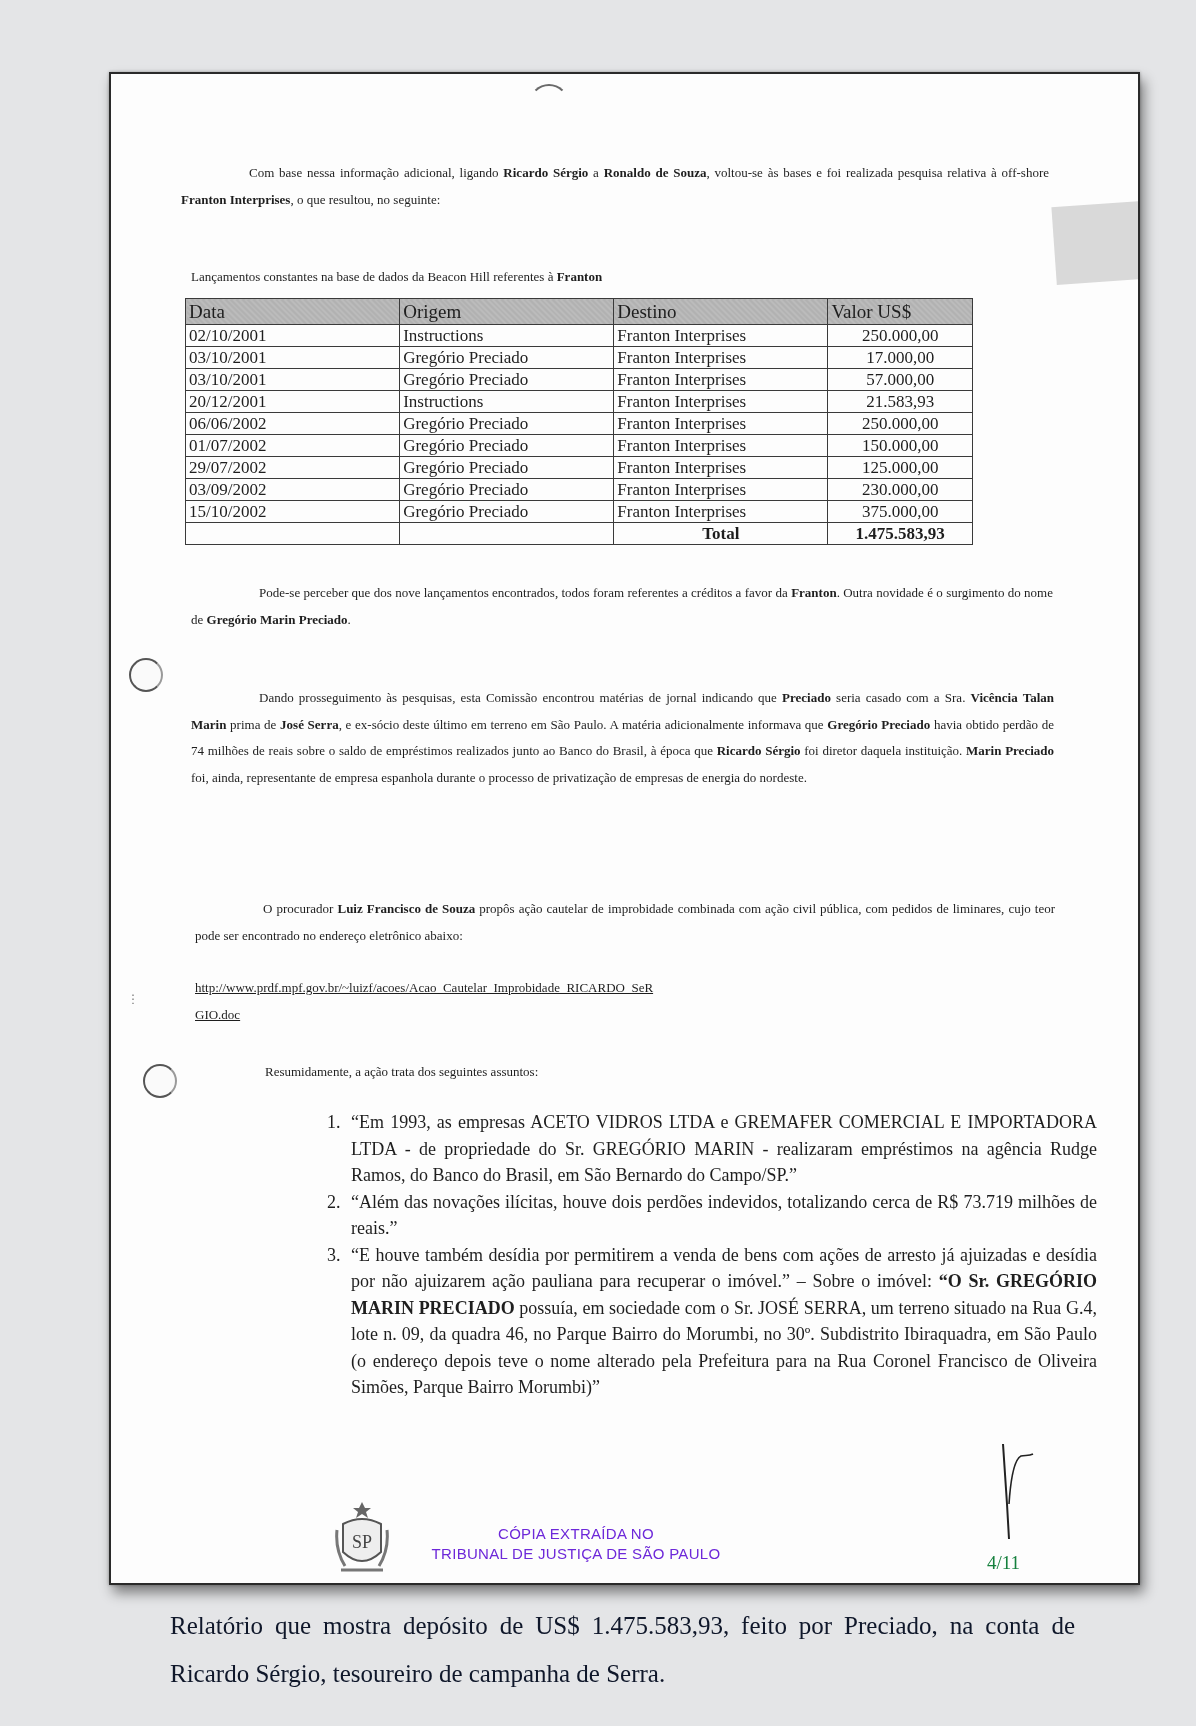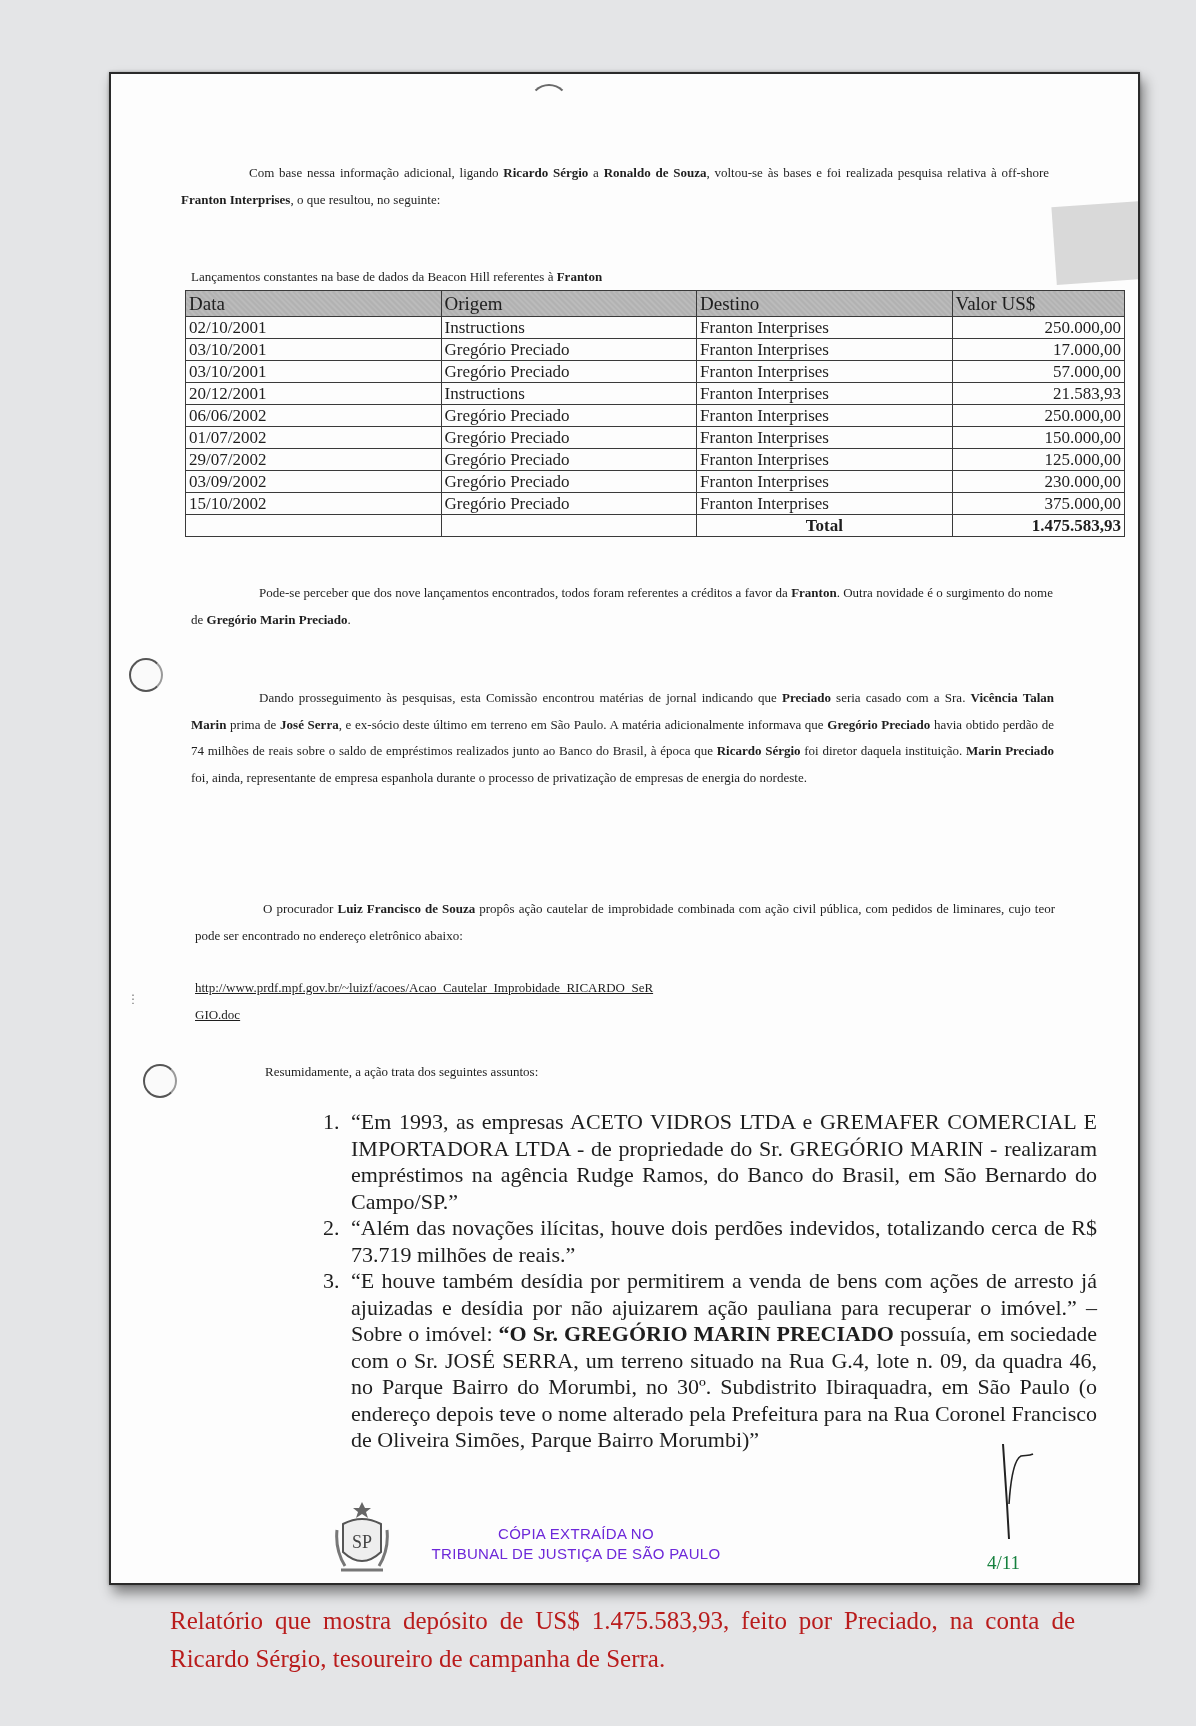--- a/index.html
+++ b/index.html
@@ -42,47 +42,47 @@
   .smudge { position:absolute; left: 16px; top: 918px; width: 6px; height: 18px; color:#777; font-size: 12px; }
   .para {
     position: absolute;
     font-size: 13px; line-height: 26.5px;
     text-align: justify;
   }
   .indent { text-indent: 68px; }
   .para b { font-weight: bold; }
 
   table.ledger {
-    position: absolute; left: 74px; top: 216px;
-    width: 940px;
+    position: absolute; left: 74px; top: 224px;
+    width: 788px;
     border-collapse: collapse;
     font-size: 17px; line-height: 21px;
   }
   table.ledger th, table.ledger td {
     border: 1.5px solid #3a3a3a;
     padding: 0 3px;
     white-space: nowrap;
     height: 21px;
   }
   table.ledger th {
     background: #b8b8b8;
     font-weight: normal; text-align: left;
     font-size: 19px; height: 25px;
     background-image: repeating-linear-gradient(45deg, rgba(0,0,0,0.04) 0 2px, rgba(255,255,255,0.05) 2px 4px);
   }
-  table.ledger td.num { text-align: right; }
+  table.ledger td.num { text-align: center; }
   table.ledger tr.total td { font-weight: bold; }
   table.ledger td.total-label { text-align: center; }
 
   .url { text-decoration: underline; }
   ol.items {
     position: absolute; left: 190px; top: 1035px;
     width: 752px;
     margin: 0; padding: 0 0 0 44px;
-    font-size: 22px; line-height: 26.5px;
+    font-size: 18px; line-height: 26.5px;
     text-align: justify;
   }
   ol.items li { padding-left: 6px; }
 
   .footer-seal {
     position: absolute; left: 224px; top: 1426px;
     width: 54px; height: 76px;
   }
   .footer-text {
     position: absolute; left: 300px; top: 1450px;
@@ -93,22 +93,22 @@
   }
   .page-num {
     position: absolute; left: 876px; top: 1478px;
     font-size: 19px; color: #15803d;
   }
   .signature { position: absolute; left: 880px; top: 1370px; width: 60px; height: 100px; }
 
   .caption {
     position: absolute; left: 170px; top: 1602px;
     width: 905px;
-    font-size: 25px; line-height: 38px;
-    text-align: justify; color: #b91c1c;
+    font-size: 25px; line-height: 48px;
+    text-align: justify; color: #0f172a;
   }
 </style>
 </head>
 <body>
 
 <div class="page">
   <div class="staple-arc"></div>
   <div class="gray-patch"></div>
   <div class="punch" style="left:18px; top:584px;"></div>
   <div class="punch" style="left:32px; top:990px;"></div>

